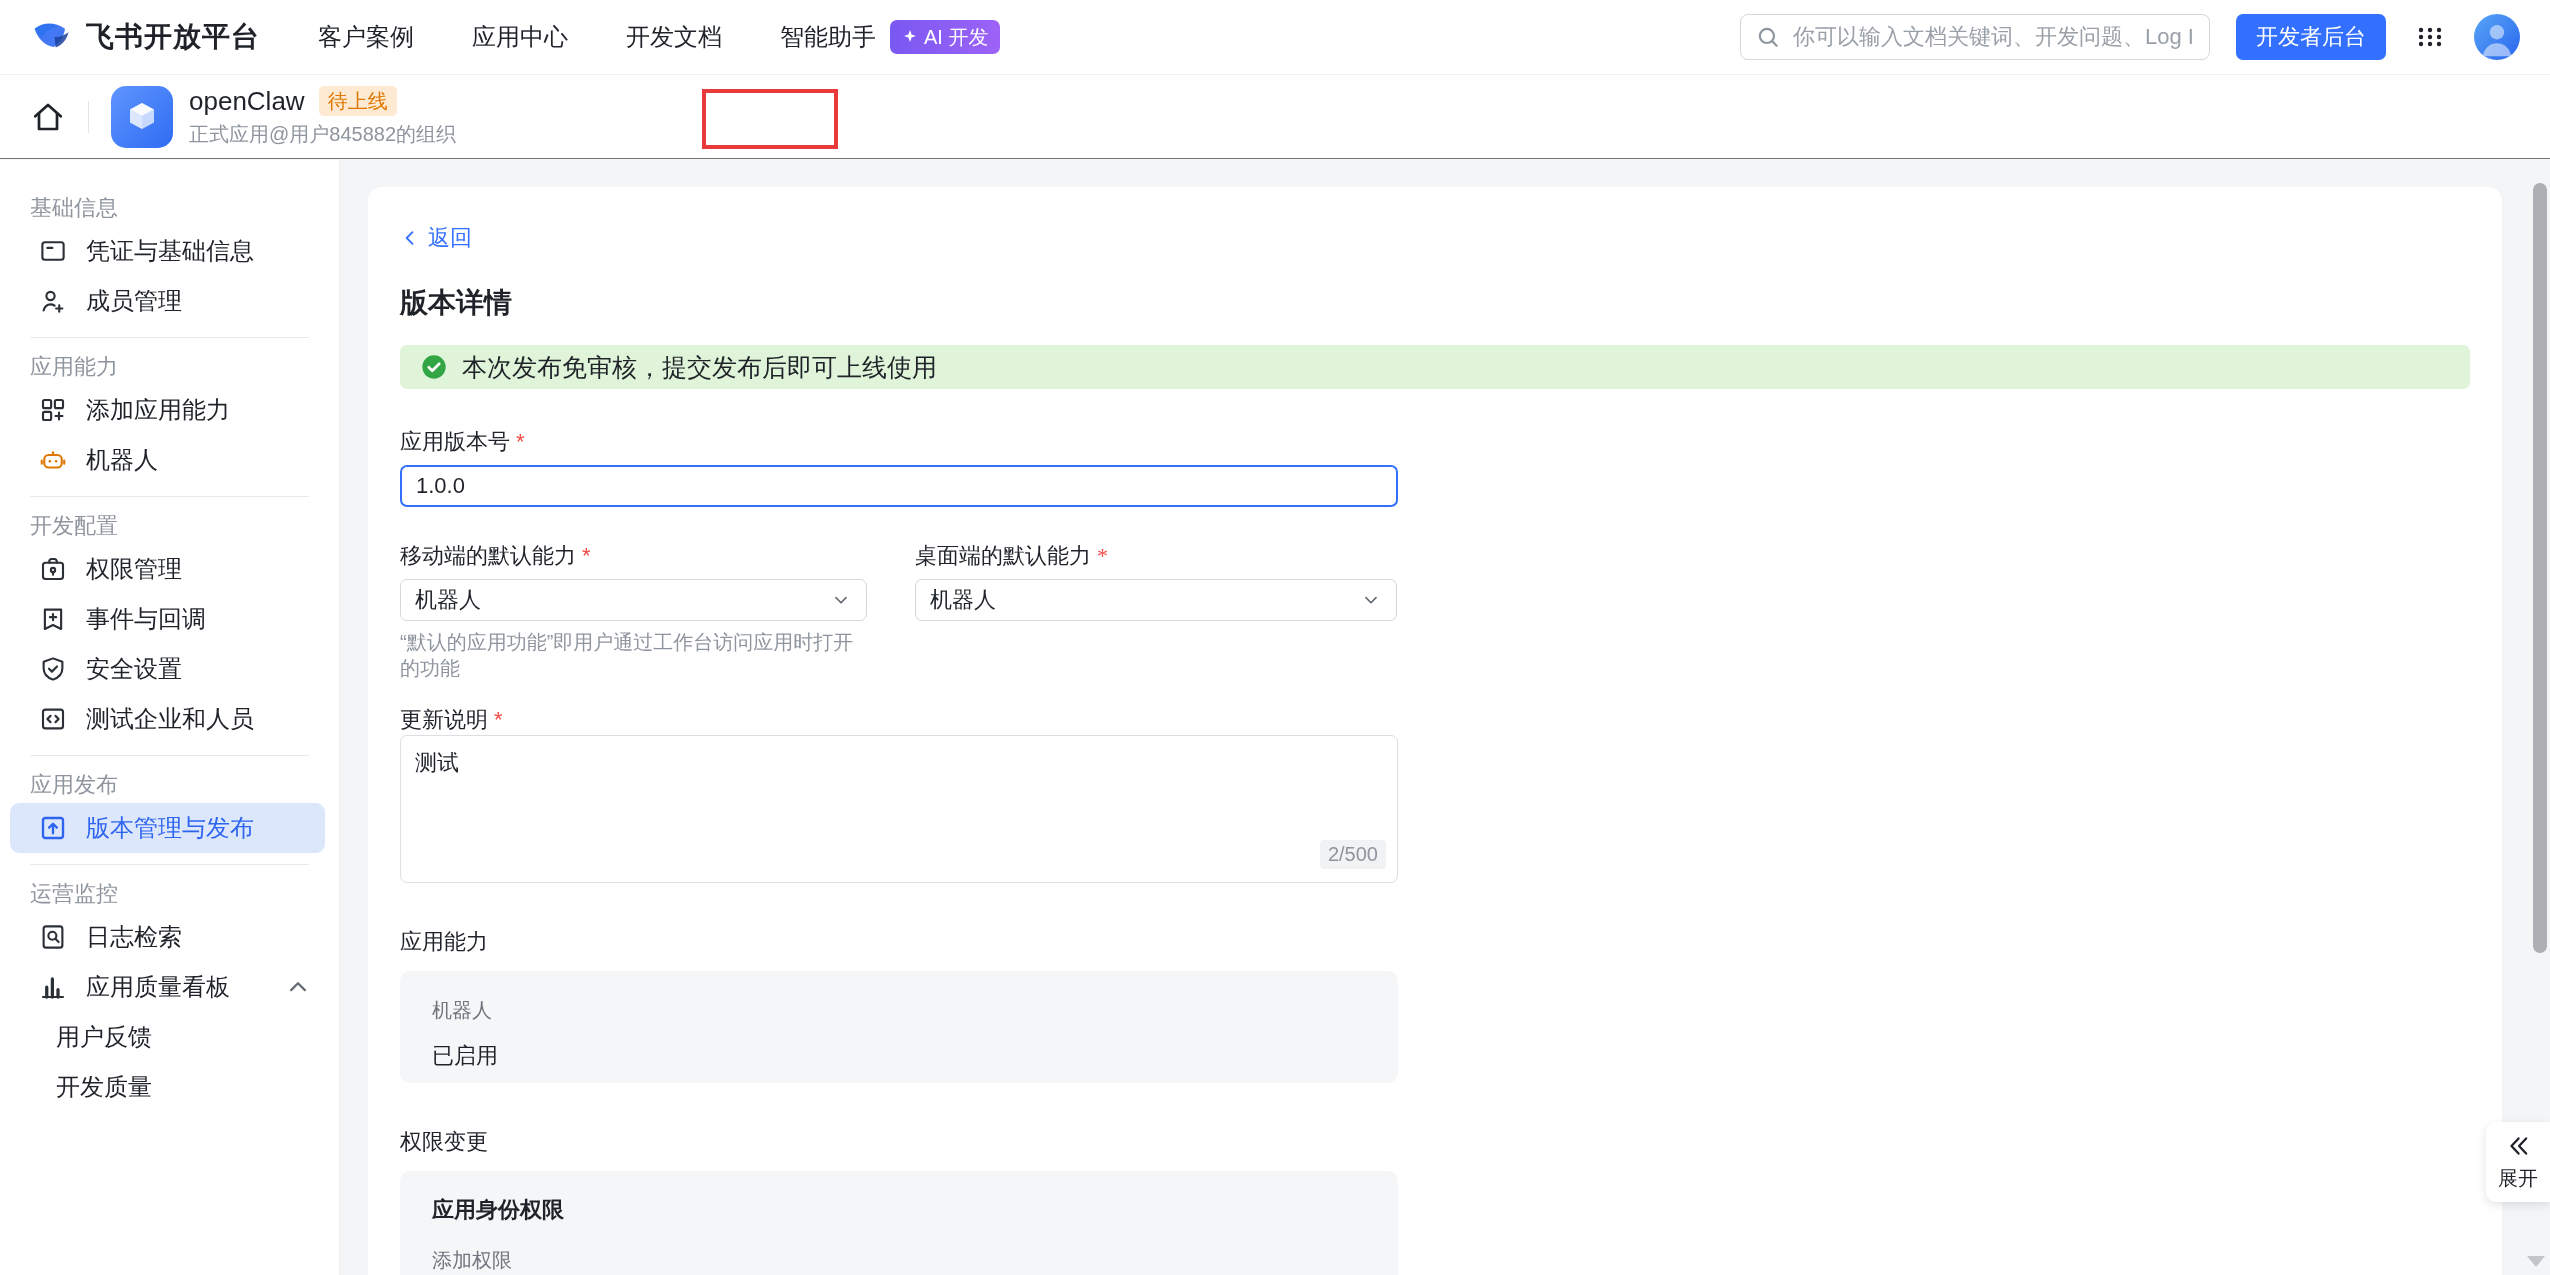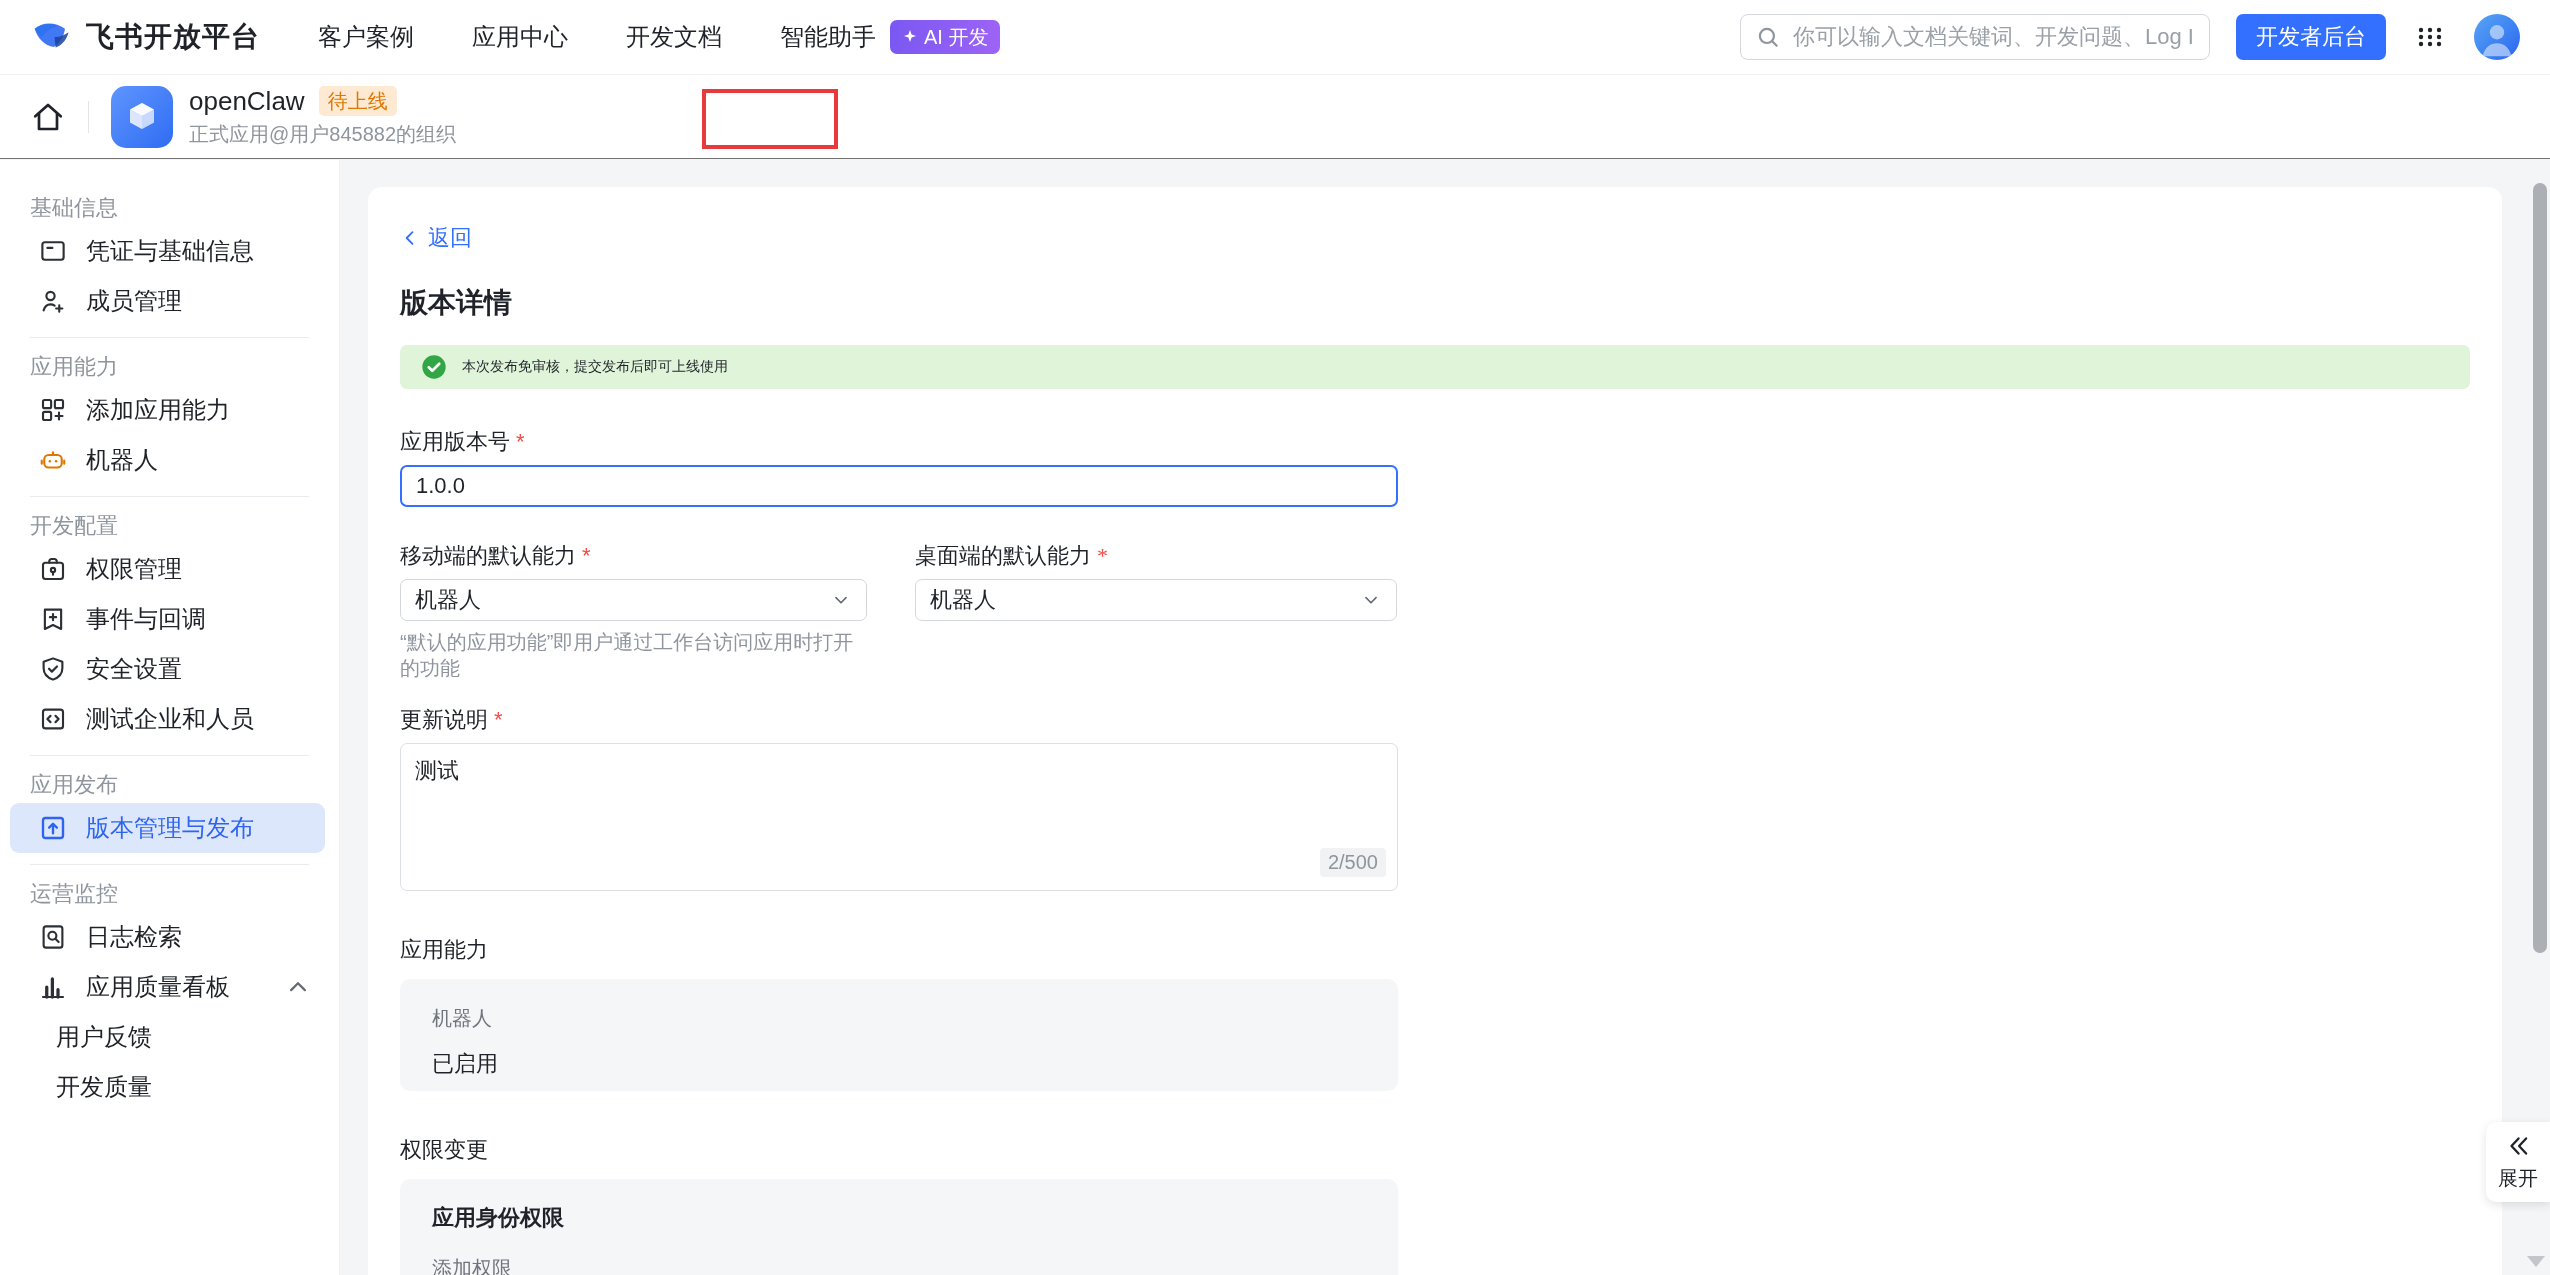--- a/index.html
+++ b/index.html
@@ -65,34 +65,34 @@
   .side-div{height:1px;background:#e8eaed;margin:11px 30px;}
   .chev-up{margin-left:auto;width:24px;height:24px;}
 
   
   .main-card{position:absolute;left:368px;top:187px;width:2134px;height:1088px;background:#fff;
     border-radius:14px 14px 0 0;box-sizing:border-box;padding:36px 32px 0 32px;z-index:2;}
   .back-link{display:inline-flex;align-items:center;gap:8px;color:#3370ff;font-size:22px;cursor:pointer;}
   .back-link svg{width:20px;height:20px;}
   .page-title{margin-top:30px;font-size:28px;font-weight:600;line-height:40px;}
   .ok-banner{margin-top:22px;height:44px;width:2070px;background:#dff4d8;border-radius:7px;
-    display:flex;align-items:center;gap:14px;padding:0 20px;font-size:14px;box-sizing:border-box;}
+    display:flex;align-items:center;gap:14px;padding:0 20px;font-size:25px;box-sizing:border-box;}
   .ok-banner svg{width:28px;height:28px;flex:none;}
   .fld-label{margin-top:38px;height:30px;line-height:30px;font-size:22px;display:flex;gap:6px;align-items:center;}
   .req{color:#f54a45;font-size:22px;}
   .txt-input{margin-top:8px;width:998px;height:42px;border:2px solid #3370ff;border-radius:7px;
     font-size:22px;font-family:inherit;color:#1f2329;padding:0 14px;box-sizing:border-box;outline:none;display:block;}
   .row2{display:flex;gap:48px;}
   .col-a{width:467px;} .col-b{width:482px;font-family:Liberation Serif, serif;}
   .row2 .fld-label{margin-top:34px;}
   .select{margin-top:8px;height:42px;border:1px solid #d3d6da;border-radius:7px;display:flex;align-items:center;
     padding:0 14px;font-size:22px;justify-content:space-between;cursor:pointer;box-sizing:border-box;background:#fff;}
   .select svg{width:22px;height:22px;}
   .hint{margin-top:8px;font-size:20px;color:#8f959e;height:26px;line-height:26px;}
-  .ta-wrap{position:relative;margin-top:8px;width:998px;height:148px;}
+  .ta-wrap{position:relative;width:998px;height:148px;}
   .ta-wrap textarea{width:100%;height:100%;border:1px solid #dcdfe3;border-radius:7px;resize:none;outline:none;
     font-size:22px;font-family:inherit;color:#1f2329;padding:12px 14px;box-sizing:border-box;}
   .counter{position:absolute;right:12px;bottom:14px;background:#f1f2f4;color:#8f959e;font-size:20px;
     padding:3px 8px;border-radius:4px;}
   .sec-title{margin-top:44px;font-size:22px;font-weight:500;height:30px;line-height:30px;}
   .gray-box{margin-top:14px;width:998px;background:#f5f6f7;border-radius:10px;box-sizing:border-box;padding:26px 32px;}
   .gb-cap{height:112px;padding:26px 32px 0;}
   .gb-perm{height:174px;padding:24px 32px 0;}
   .gb-muted{font-size:20px;color:#70757d;}
   .gb-dark{font-size:22px;color:#1f2329;}

